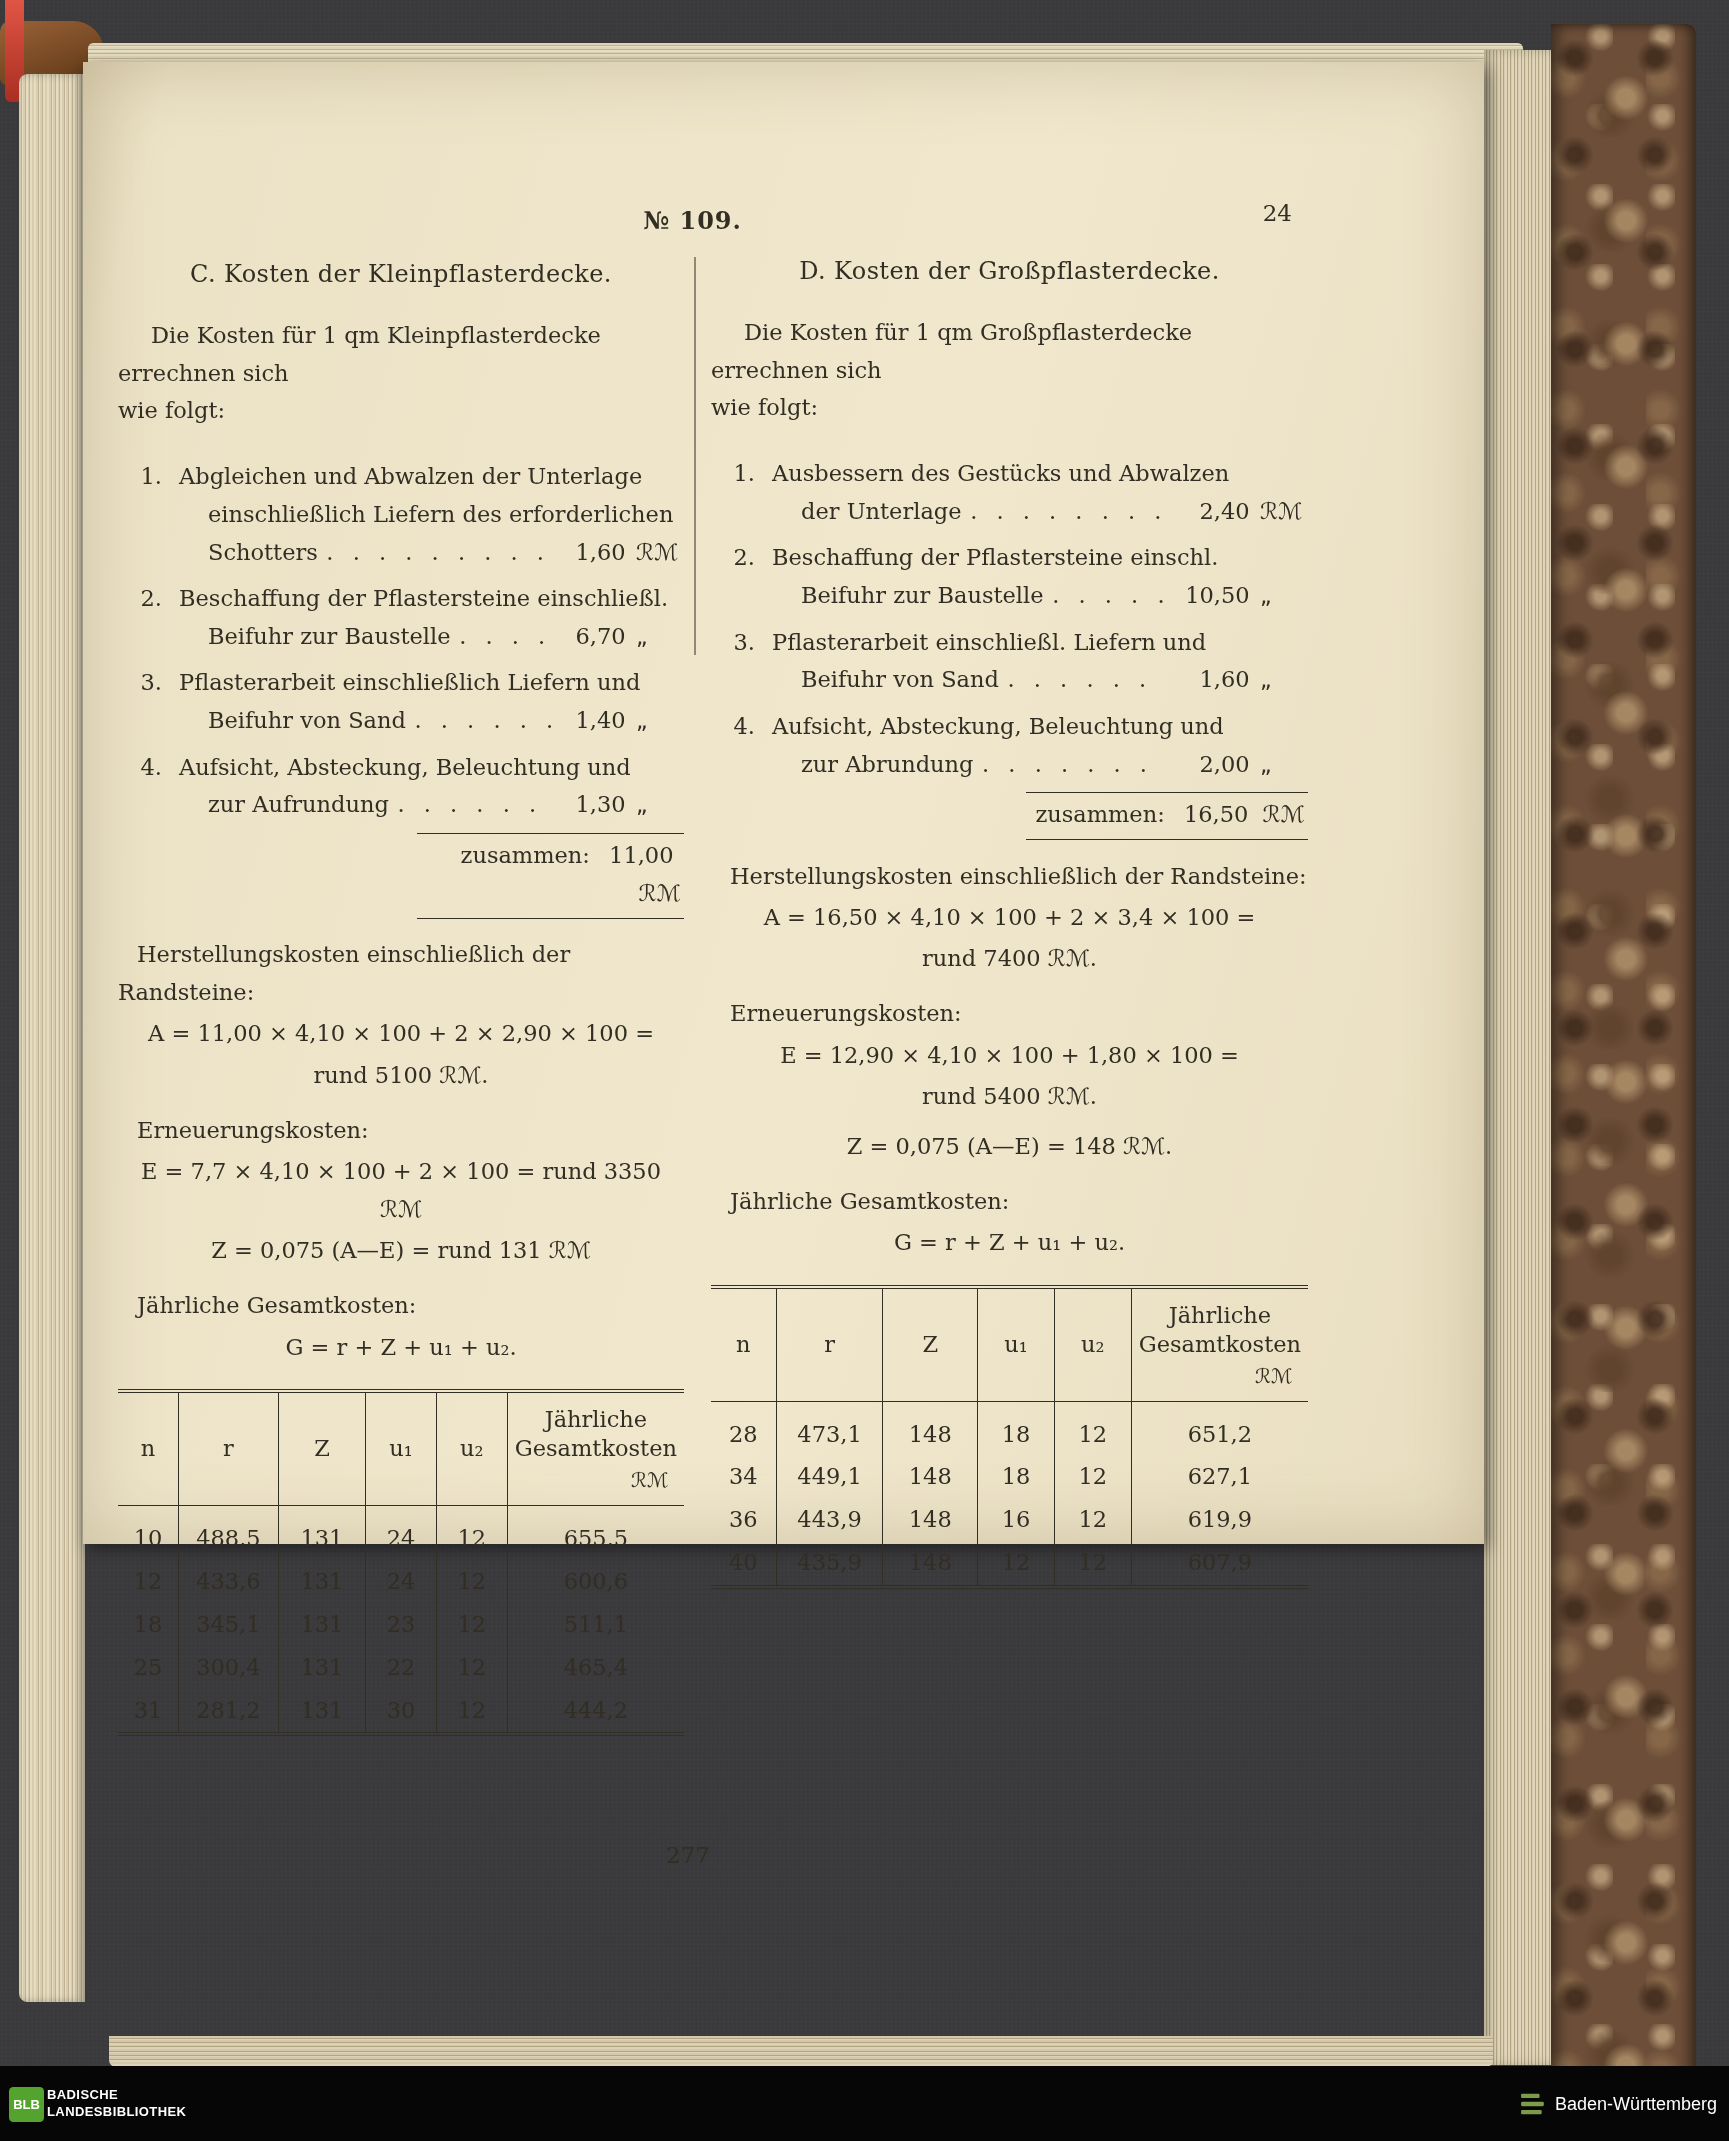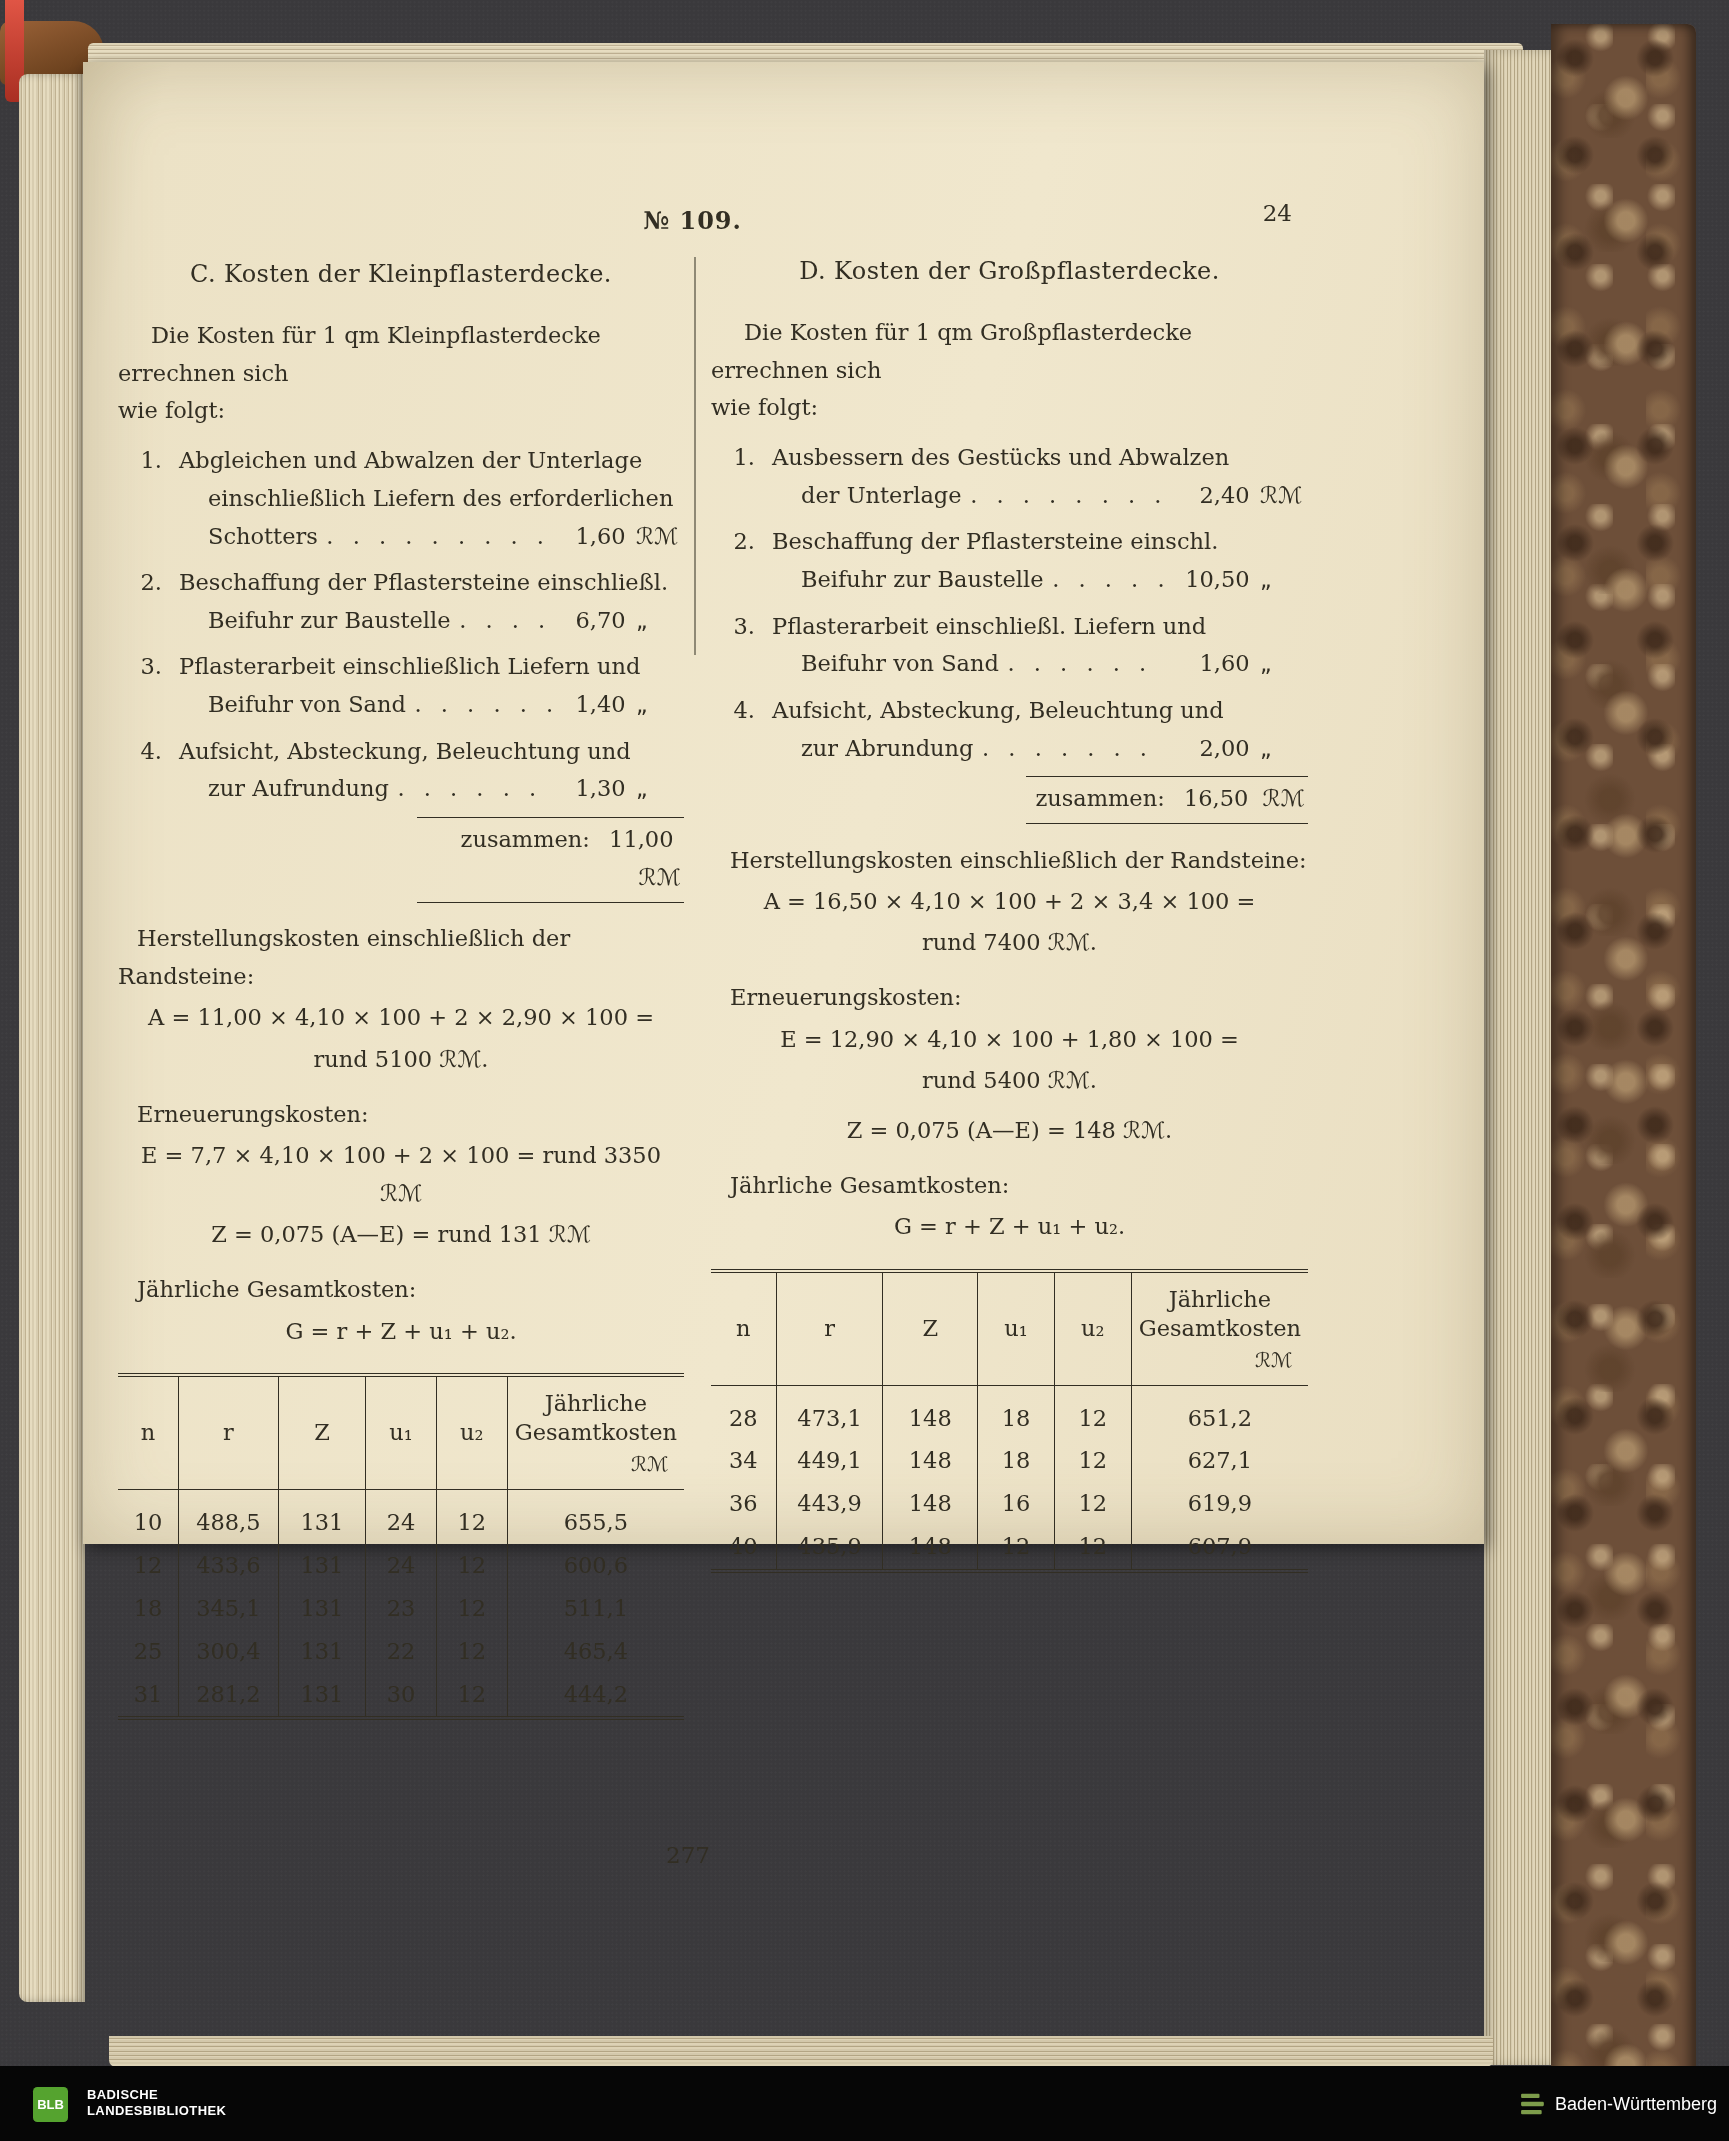--- a/index.html
+++ b/index.html
@@ -53,21 +53,21 @@
   .pg-top { position:absolute; top:138px; right:192px; font-size:23px; }
   .pg-bottom { position:absolute; top:1780px; left:484px; width:242px; text-align:center; font-size:23px; }
   .col-divider { position:absolute; left:611px; top:195px; width:1.7px; height:398px;
     background:#6f6a58; opacity:.75; }
 
   .col { position:absolute; font-size:22.5px; line-height:1.68; }
   .col-left  { left:35px;  top:192px; width:566px; }
   .col-right { left:628px; top:189px; width:597px; }
 
   .sec-heading { text-align:center; font-weight:400; font-size:24px; letter-spacing:0.4px; margin:0 0 22.5px; }
-  .intro { margin:0 0 12px; }
+  .intro { margin:0 0 28px; }
   .intro .l1 { text-indent:33px; }
 
   .item { position:relative; padding-left:61px; margin:1.7px 0 8.6px; }
   .item .num { position:absolute; left:22.5px; }
   .iline2, .tail { margin-left:29px; }
   .tail { display:flex; align-items:baseline; }
   .tail .t { white-space:nowrap; }
   .dots { flex:1; overflow:hidden; white-space:nowrap; word-spacing:12px; padding:0 8.6px; text-align:left; }
   .amt { min-width:69px; text-align:right; }
   .unit { width:48px; text-align:left; margin-left:10.4px; }
@@ -88,21 +88,21 @@
   .costs thead th { border-bottom:1.7px solid #322e23; padding:12px 7px 12px; vertical-align:middle; line-height:1.3; }
   .costs tbody tr:first-child td { padding-top:14px; }
   .costs .rm-sub { font-size:20px; text-align:right; padding-right:8.6px; margin-top:3.5px; }
   .costs col.c-n{width:11%}.costs col.c-r{width:18%}.costs col.c-z{width:16%}
   .costs col.c-u1{width:13%}.costs col.c-u2{width:13%}.costs col.c-g{width:29%}
 
   
   .footer { position:absolute; left:0; top:2066px; width:1729px; height:76px; background:#060606;
     display:flex; align-items:center; justify-content:space-between;
     font-family:"Liberation Sans", sans-serif; color:#ffffff; }
-  .f-left { display:flex; gap:19px; padding-left:33px; }
+  .f-left { display:flex; align-items:center; gap:3px; padding-left:9px; }
   .blb-square { width:35px; height:35px; background:#55a32f; border-radius:4.3px;
     display:flex; align-items:center; justify-content:center;
     font-size:13px; font-weight:700; color:#fff; }
   .blb-text { font-size:13px; font-weight:700; line-height:1.3; letter-spacing:0.4px; }
   .f-right { display:flex; align-items:center; gap:8.6px; padding-right:12px; }
   .bw-icon svg { display:block; }
   .bw-label { font-size:18px; }
 </style>
 </head>
 <body>

